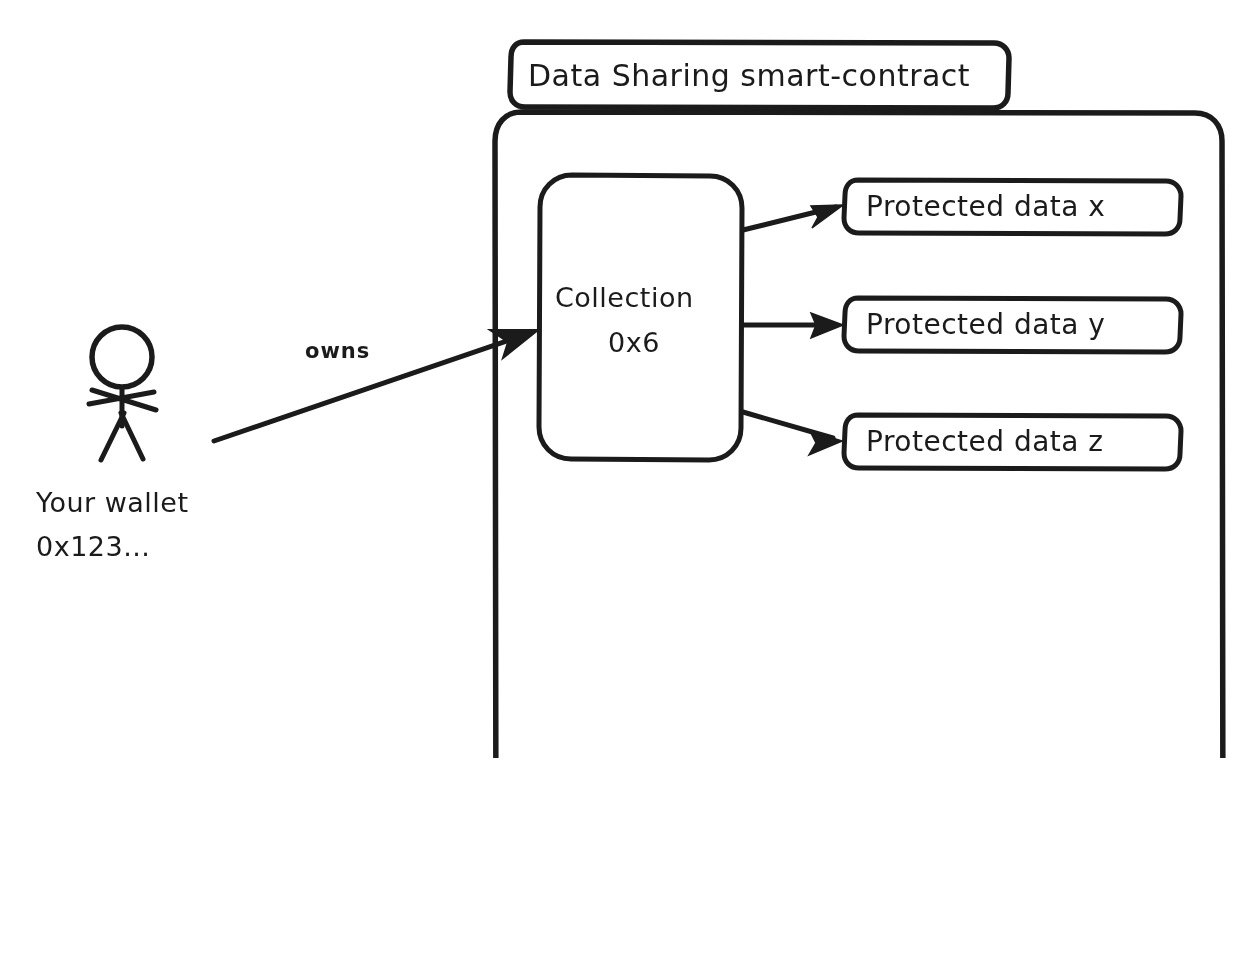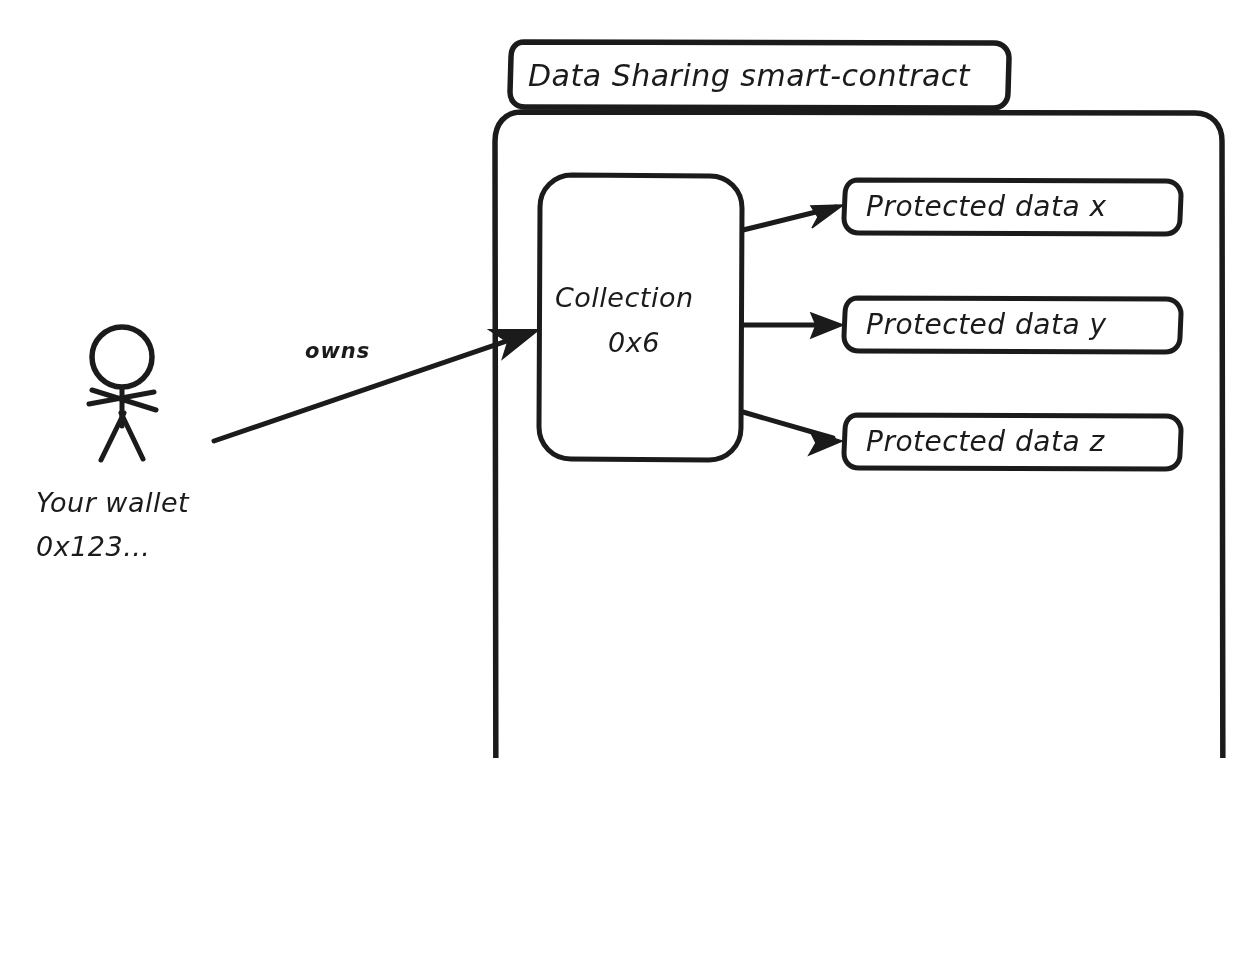--- a/index.html
+++ b/index.html
@@ -10,21 +10,20 @@
   }
   body {
     font-family: "DejaVu Sans", sans-serif;
   }
   #canvas {
     position: relative;
     width: 1258px;
     height: 758px;
     background: #ffffff;
     overflow: hidden;
-    font-style: italic;
   }
   #sketch {
     position: absolute;
     top: 0;
     left: 0;
     width: 1258px;
     height: 958px;
   }
   .hand-text {
     font-family: "DejaVu Sans", sans-serif;

